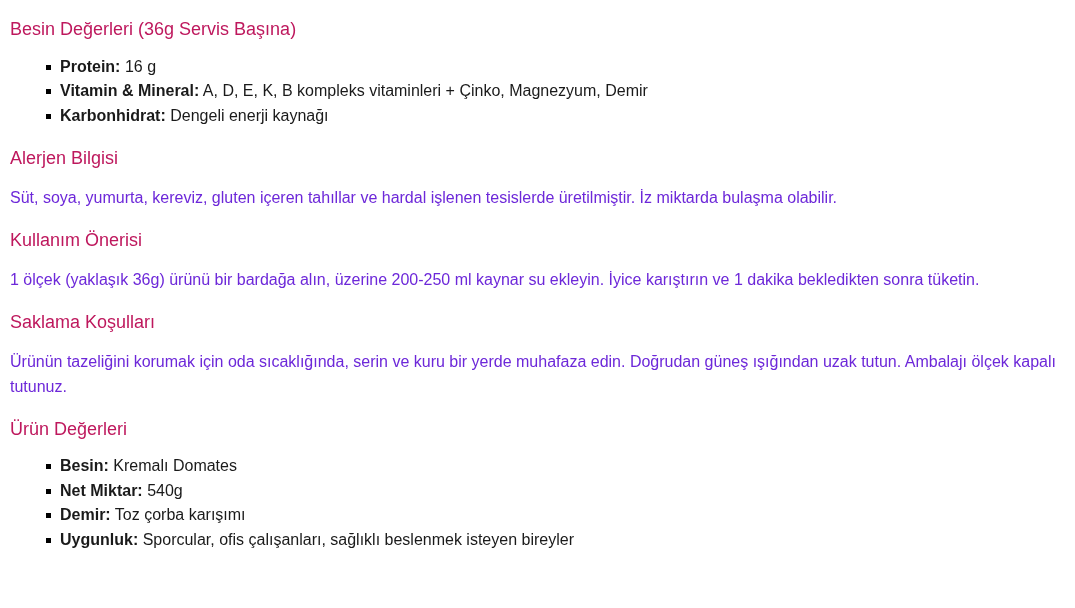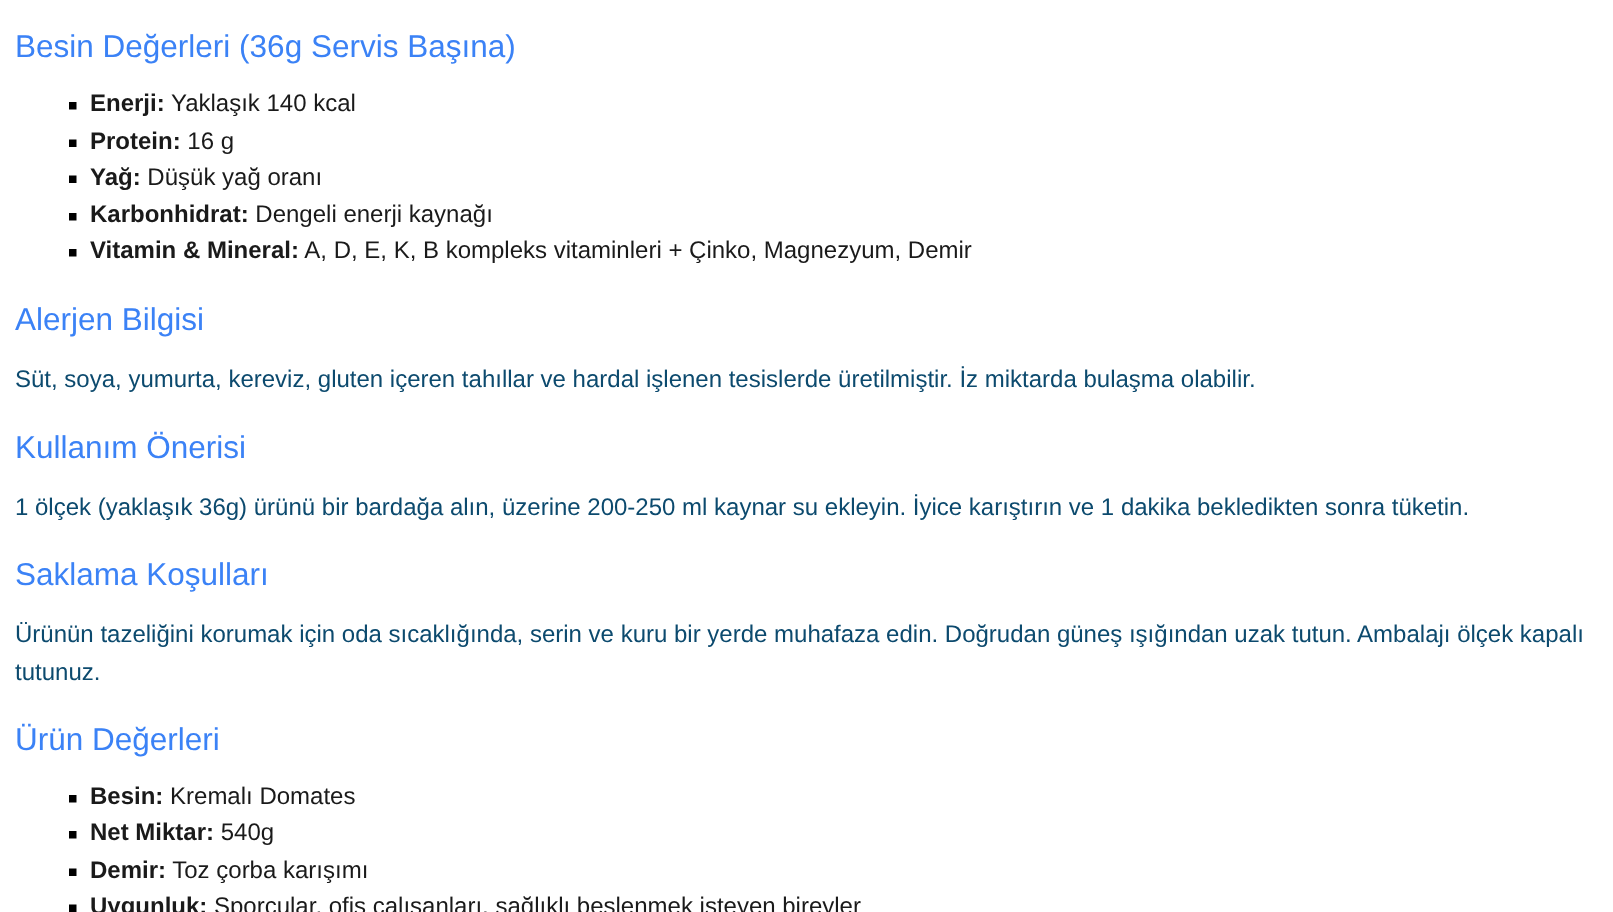--- a/index.html
+++ b/index.html
@@ -15,33 +15,33 @@
     font-size: 16px;
     color: #1a1a1a;
     -webkit-font-smoothing: antialiased;
   }
   .page {
     padding: 12px 10px 10px 10px;
     box-sizing: border-box;
     width: 1075px;
   }
   h3.section-title {
-    font-size: 21px;
+    font-size: 18px;
     font-weight: 400;
     line-height: 1.1;
     margin: 21px 0 15px 0;
-    color: #3b82f6;
+    color: #be185d;
   }
   .section:first-child h3.section-title {
     margin-top: 8px;
   }
   p.section-paragraph {
     margin: 16px 0;
     line-height: 25px;
-    color: #0c4a6e;
+    color: #6d28d9;
   }
   ul.bullet-list {
     list-style: none;
     margin: 15px 0 21px 0;
     padding: 0 0 0 50px;
   }
   ul.bullet-list li {
     position: relative;
     line-height: 24.5px;
     color: #1a1a1a;
@@ -61,33 +61,27 @@
 </style>
 </head>
 <body>
 
 <div class="page">
 
   <div class="section">
     <h3 class="section-title">Besin Değerleri (36g Servis Başına)</h3>
     <ul class="bullet-list">
       <li>
-        <b>Enerji:</b><span> Yaklaşık 140 kcal</span>
-      </li>
-      <li>
         <b>Protein:</b><span> 16 g</span>
       </li>
       <li>
-        <b>Yağ:</b><span> Düşük yağ oranı</span>
+        <b>Vitamin &amp; Mineral:</b><span> A, D, E, K, B kompleks vitaminleri + Çinko, Magnezyum, Demir</span>
       </li>
       <li>
         <b>Karbonhidrat:</b><span> Dengeli enerji kaynağı</span>
-      </li>
-      <li>
-        <b>Vitamin &amp; Mineral:</b><span> A, D, E, K, B kompleks vitaminleri + Çinko, Magnezyum, Demir</span>
       </li>
     </ul>
   </div>
 
   <div class="section">
     <h3 class="section-title">Alerjen Bilgisi</h3>
     <p class="section-paragraph">Süt, soya, yumurta, kereviz, gluten içeren tahıllar ve hardal işlenen tesislerde üretilmiştir. İz miktarda bulaşma olabilir.</p>
   </div>
 
   <div class="section">

